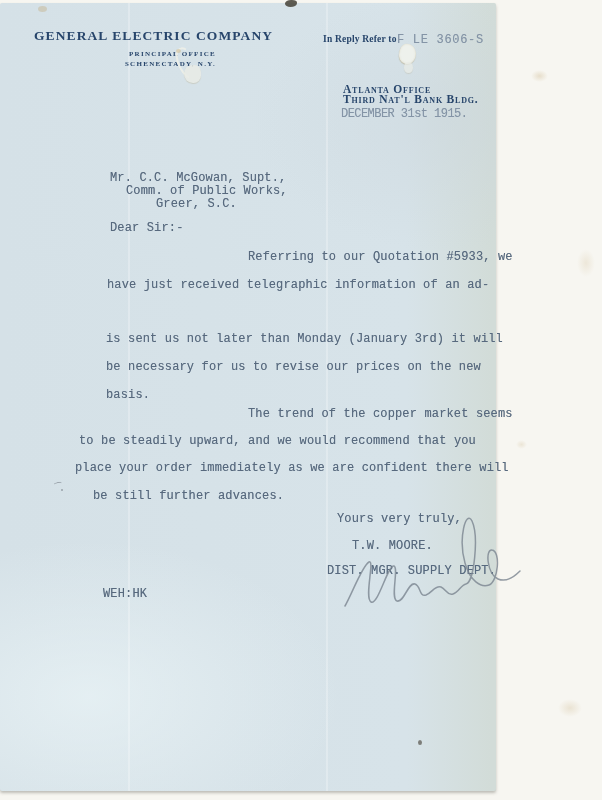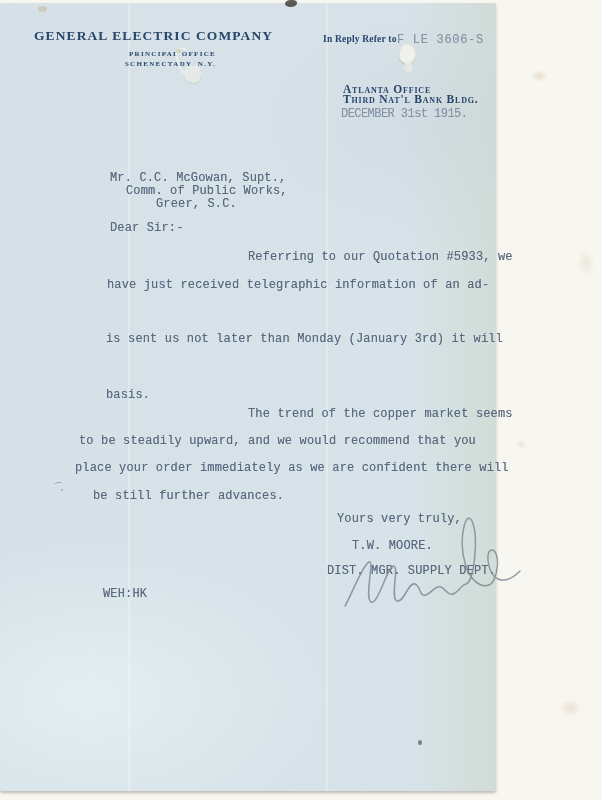--- a/index.html
+++ b/index.html
@@ -80,20 +80,21 @@
 
     <div class="t" style="left:110px;top:168px;font-family:Liberation Mono, monospace;">Mr. C.C. McGowan, Supt.,</div>
     <div class="t" style="left:126px;top:181px;">Comm. of Public Works,</div>
     <div class="t" style="left:156px;top:194px;">Greer, S.C.</div>
 
     <div class="t" style="left:110px;top:218px;">Dear Sir:-</div>
 
     <div class="t" style="left:248px;top:247px;">Referring to our Quotation #5933, we</div>
     <div class="t" style="left:107px;top:275px;">have just received telegraphic information of an ad-</div>
     <div class="t" style="left:106px;top:329px;">is sent us not later than Monday (January 3rd) it will</div>
+    <div class="t" style="left:106px;top:357px;">be necessary for us to revise our prices on the new</div>
     <div class="t" style="left:106px;top:385px;">basis.</div>
 
     <div class="t" style="left:79px;top:431px;">to be steadily upward, and we would recommend that you</div>
     <div class="t" style="left:248px;top:404px;">The trend of the copper market seems</div>
     <div class="t" style="left:75px;top:458px;">place your order immediately as we are confident there will</div>
     <div class="t" style="left:93px;top:486px;">be still further advances.</div>
 
     <div class="t" style="left:337px;top:509px;">Yours very truly,</div>
     <div class="t" style="left:352px;top:536px;">T.W. MOORE.</div>
     <div class="t" style="left:327px;top:561px;">DIST. MGR. SUPPLY DEPT.</div>

